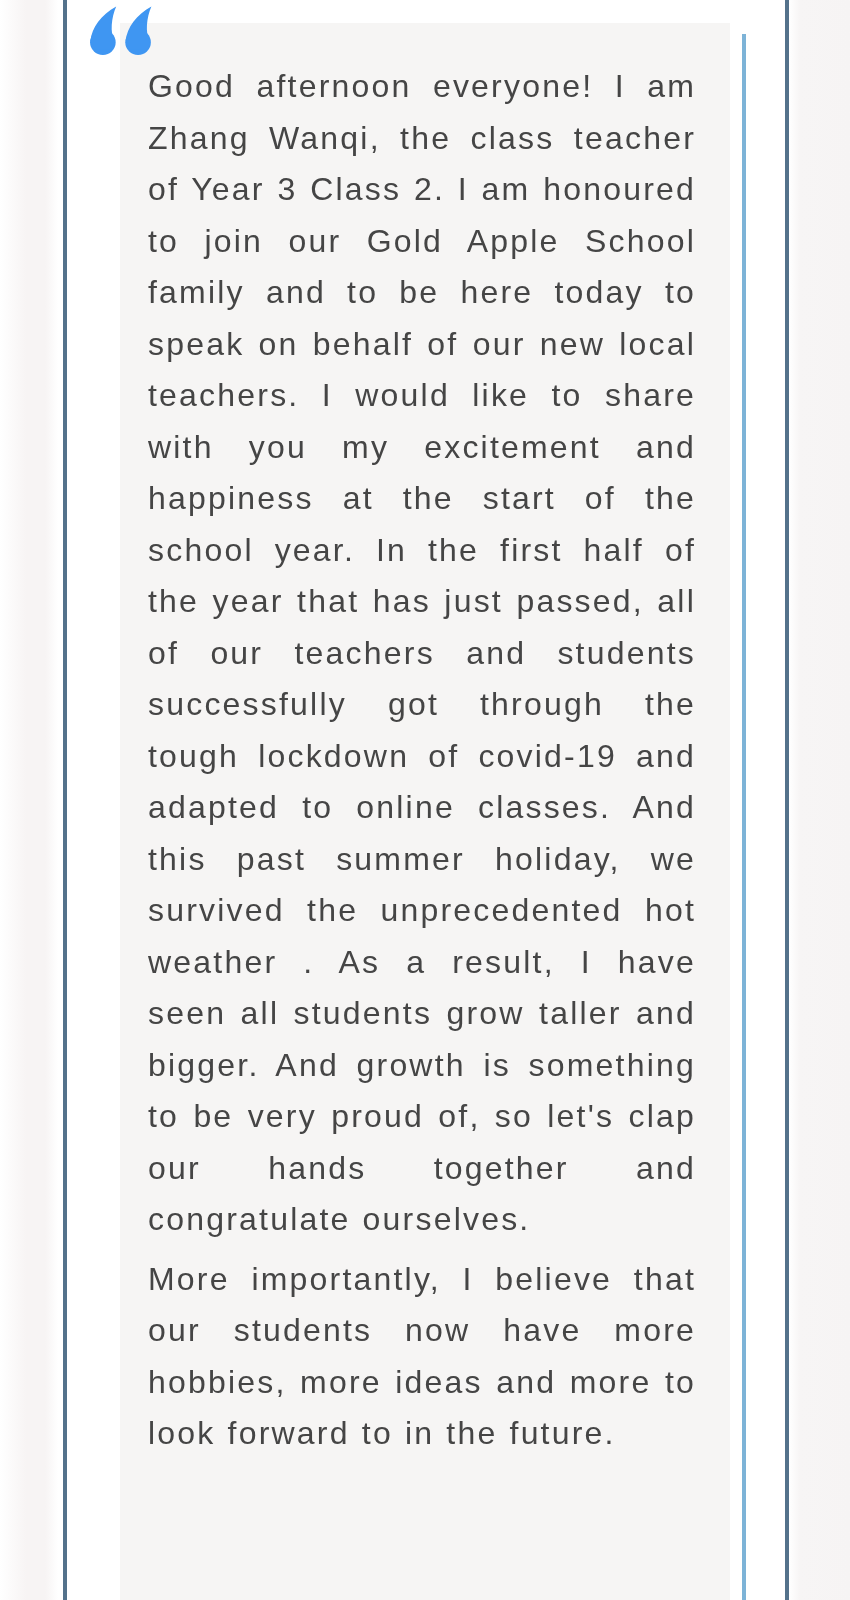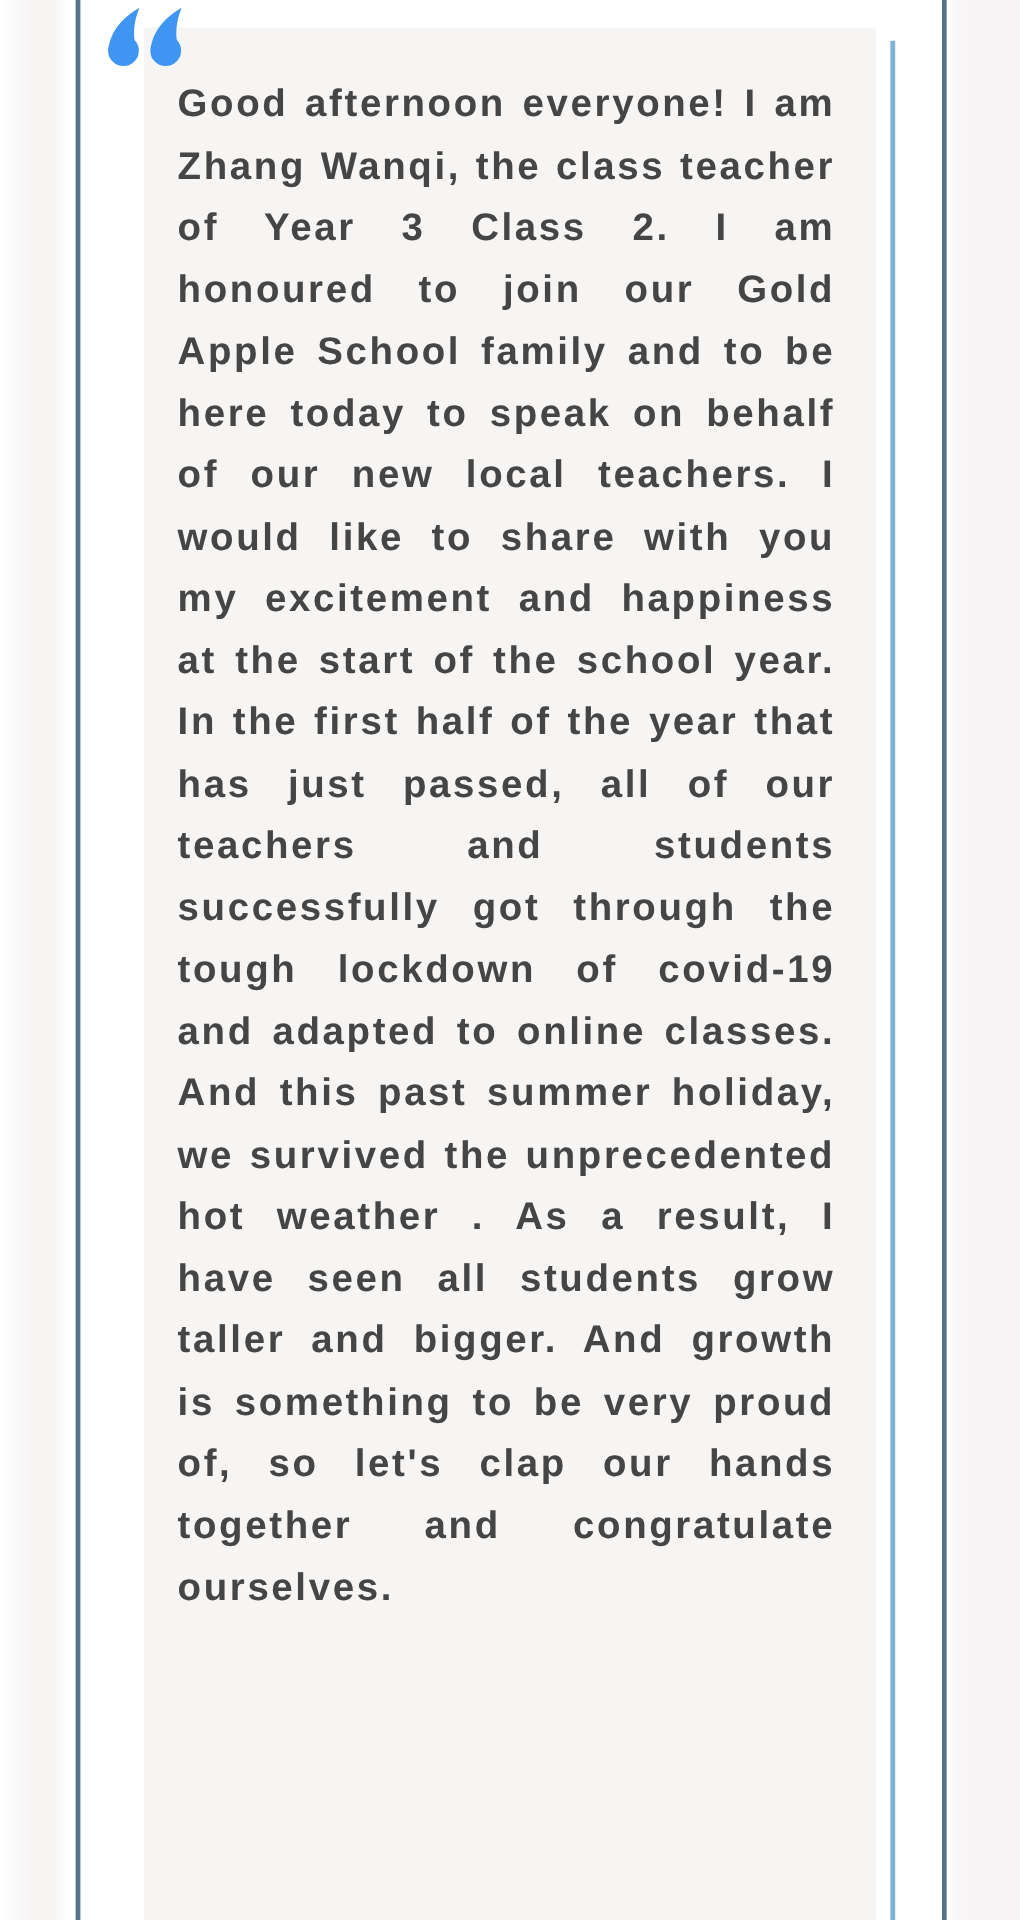--- a/index.html
+++ b/index.html
@@ -58,21 +58,20 @@
   
   .quote-box {
     position: absolute;
     left: 120px;
     top: 23px;
     width: 610px;
     height: 1577px;
     background: var(--quote-box-bg, #f6f5f4);
     box-sizing: border-box;
     padding: 38px 34px 0 28px;
-    font-weight: bold;
   }
   .quote-text {
     margin: 0;
     color: var(--text-color, #454545);
     font-size: 32px;
     line-height: 51.5px;
     letter-spacing: 2.2px;
     text-align: justify;
     word-spacing: 1px;
   }
@@ -98,20 +97,21 @@
 <body>
 
 <div class="page">
 
   <div class="edge-strip edge-left"></div>
 
   <div class="rule rule-dark rule-left"></div>
 
   <section class="quote-box">
     <p class="quote-text">Good afternoon everyone! I am Zhang Wanqi, the class teacher of Year 3 Class 2. I am honoured to join our Gold Apple School family and to be here today to speak on behalf of our new local teachers. I would like to share with you my excitement and happiness at the start of the school year. In the first half of the year that has just passed, all of our teachers and students successfully got through the tough lockdown of covid-19 and adapted to online classes. And this past summer holiday, we survived the unprecedented hot weather . As a result, I have seen all students grow taller and bigger. And growth is something to be very proud of, so let's clap our hands together and congratulate ourselves.</p>
+    <p class="quote-text para-2">More importantly, I believe that our students now have more hobbies, more ideas and more to look forward to in the future.</p>
   </section>
 
   <div class="quote-icon">
     <svg viewBox="0 0 60 46" xmlns="http://www.w3.org/2000/svg" aria-hidden="true">
       <g fill="currentColor">
 
         <circle cx="13" cy="33.5" r="12"></circle>
         <path d="M25.5 0 C 11.5 8, 2.5 19.5, 1.5 32 L 6 40 L 21 40 L 24 34 C 19.5 23.5, 21 10.5, 25.5 0 Z"></path>
 
         <g transform="translate(33,0)">

